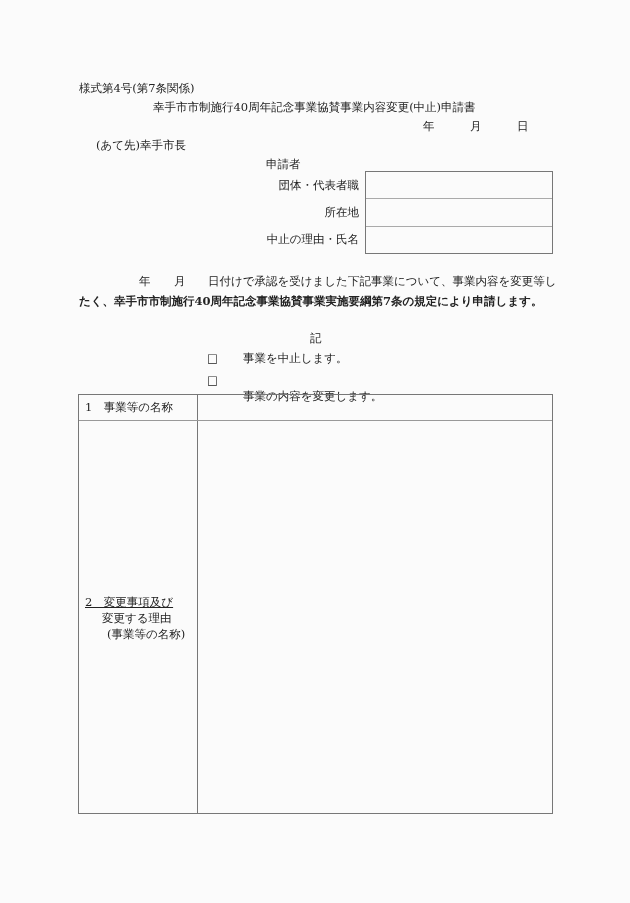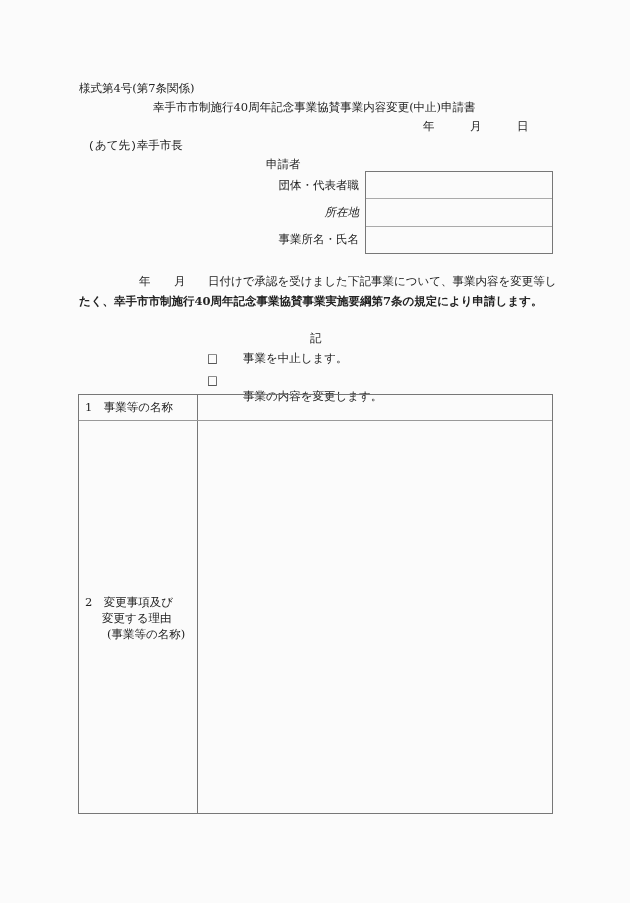--- a/index.html
+++ b/index.html
@@ -16,27 +16,27 @@
 </head>
 <body>
 
 <div class="abs" style="left:79px; top:83px;">様式第4号(第7条関係)</div>
 <div class="abs" style="left:153px; top:102px;">幸手市市制施行40周年記念事業協賛事業内容変更(中止)申請書</div>
 
 <div class="abs" style="left:423px; top:121px;">年</div>
 <div class="abs" style="left:470px; top:121px;">月</div>
 <div class="abs" style="left:517px; top:121px;">日</div>
 
-<div class="abs" style="left:88px; top:140px;font-family:Liberation Mono, monospace;">(あて先)幸手市長</div>
+<div class="abs" style="left:96px; top:140px;">(あて先)幸手市長</div>
 
 <div class="abs" style="left:266px; top:159px;">申請者</div>
 
 <div class="abs lbl" style="right:271px; top:180px;">団体・代表者職</div>
-<div class="abs lbl" style="right:271px; top:207px;font-style:italic;">所在地</div>
-<div class="abs lbl" style="right:271px; top:234px;">事業所名・氏名</div>
+<div class="abs lbl" style="right:271px; top:207px;">所在地</div>
+<div class="abs lbl" style="right:271px; top:234px;">中止の理由・氏名</div>
 
 <div class="box" style="left:365px; top:171px; width:188px; height:83px;"></div>
 <div class="hline" style="left:366px; top:198px; width:186px; background:#aaa;"></div>
 <div class="hline" style="left:366px; top:226px; width:186px; background:#aaa;"></div>
 <div class="abs" style="left:366px; top:172px; width:186px; height:26px;"></div>
 <div class="abs" style="left:366px; top:199px; width:186px; height:27px;"></div>
 <div class="abs" style="left:366px; top:227px; width:186px; height:26px;"></div>
 
 <div class="abs" style="left:139px; top:276px;">年</div>
 <div class="abs" style="left:174px; top:276px;">月</div>
@@ -50,16 +50,16 @@
 <div class="abs" style="left:207px; top:375px;">□</div>
 <div class="abs" style="left:243px; top:375px;margin-top:16px;">事業の内容を変更します。</div>
 
 <div class="box" style="left:78px; top:394px; width:475px; height:420px;"></div>
 <div class="vline" style="left:197px; top:395px; height:418px;"></div>
 <div class="hline" style="left:79px; top:420px; width:473px;"></div>
 
 <div class="abs" style="left:85px; top:402px;">1　事業等の名称</div>
 <div class="abs" style="left:198px; top:395px; width:354px; height:25px;"></div>
 
-<div class="abs" style="left:85px; top:597px;">2　変更事項及び</div>
+<div class="abs" style="left:85px; top:597px;text-decoration:underline;">2　変更事項及び</div>
 <div class="abs" style="left:102px; top:613px;">変更する理由</div>
 <div class="abs" style="left:107px; top:629px;">(事業等の名称)</div>
 <div class="abs" style="left:198px; top:421px; width:354px; height:392px;"></div>
 
 </body></html>

